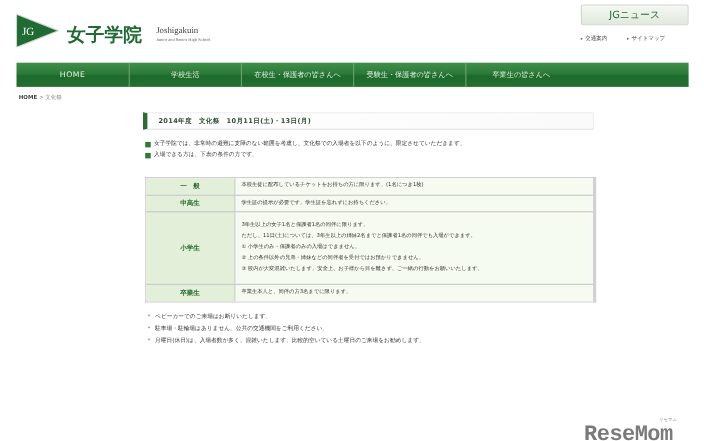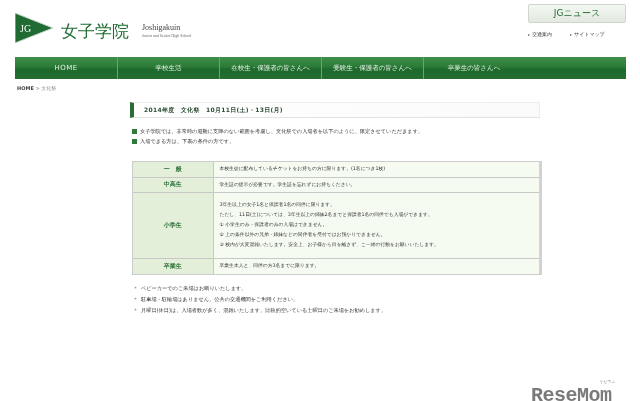--- a/index.html
+++ b/index.html
@@ -3,21 +3,21 @@
   <meta charset="utf-8">
   <style>
     * { box-sizing: border-box; margin: 0; padding: 0; }
     html, body { width: 640px; height: 401px; background: #ffffff; overflow: hidden; }
     body { font-family: "DejaVu Sans", "Liberation Sans", sans-serif; color: #333; position: relative; }
 
     
     .logo { position: absolute; left: 15px; top: 13px; display: flex; align-items: flex-end; }
     .pennant { width: 40px; height: 30px; position: relative; }
     .pennant svg { display: block; }
-    .logo-jp { font-size: 17px; font-weight: normal; color: #1f6b33; margin-left: 6px; letter-spacing: 0px; }
+    .logo-jp { font-size: 17px; font-weight: bold; color: #1f6b33; margin-left: 6px; letter-spacing: 0px; }
     .logo-en { position: absolute; left: 142px; top: 7px; width: 120px; }
     .logo-en .l1 { font-family: "Liberation Serif", serif; font-size: 8px; color: #444; margin-top: 16px; }
     .logo-en .l2 { font-family: "Liberation Serif", serif; font-size: 4px; color: #666; margin-top: 1px; white-space: nowrap; }
 
     .news-btn { position: absolute; left: 528px; top: 4px; width: 98px; height: 19px;
       background: linear-gradient(#f4f7f2, #e2e9df); border: 1px solid #cfd6cc; border-radius: 2px;
       display: flex; align-items: center; justify-content: center;
       font-size: 9px; font-weight: normal; color: #1f6b33; }
     .util-links { position: absolute; left: 528px; top: 31px; display: flex; gap: 18px; font-size: 5px; color: #444; }
     .util-links .lnk::before { content: "▸"; color: #666; margin-right: 2px; font-size: 4px; }

